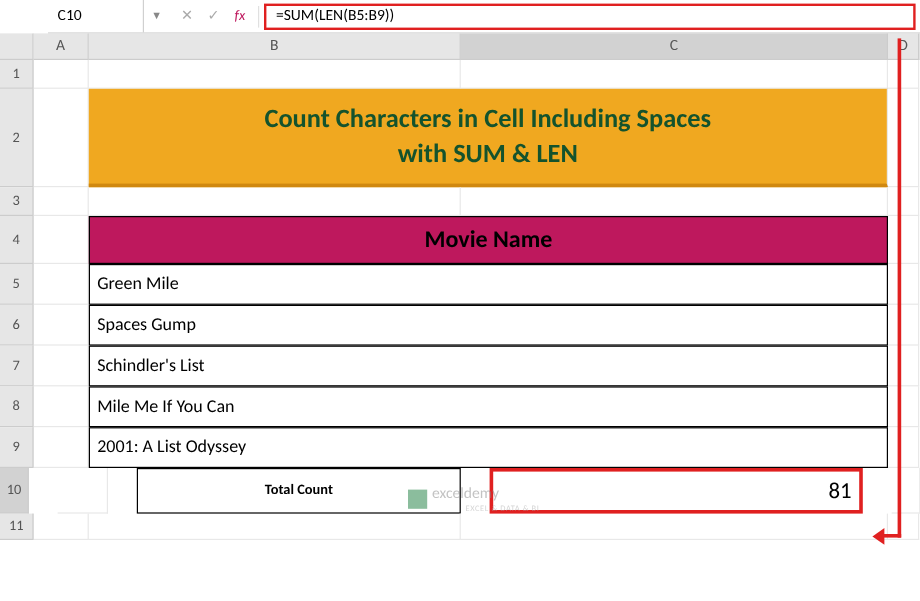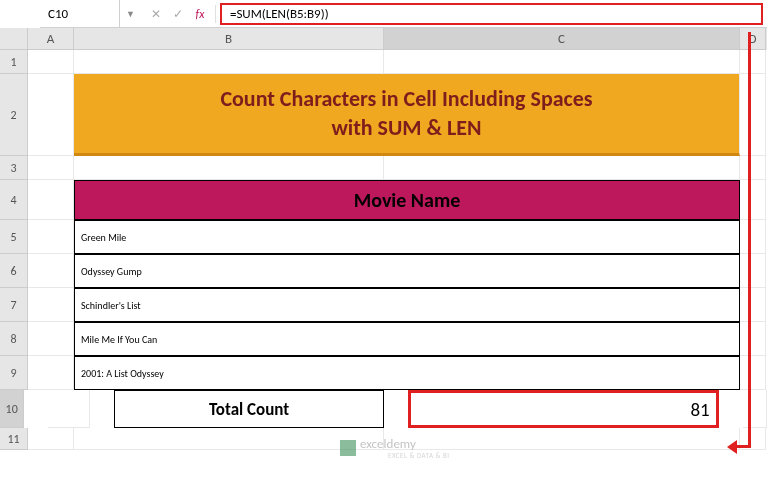--- a/index.html
+++ b/index.html
@@ -29,35 +29,35 @@
     .cell { border-right: 1px solid #e8e8e8; border-bottom: 1px solid #e8e8e8; padding: 0 6px; display: flex; align-items: center; font-size: 14px; }
     
     .r1 { height: 24px; }
     .r2 { height: 82px; }
     .r3 { height: 24px; }
     .r4 { height: 40px; }
     .r5, .r6, .r7, .r8, .r9 { height: 34px; }
     .r10 { height: 38px; gap: 24px; }
     .r11 { height: 22px; }
     
-    .title-banner { background: #f0a820; color: #7f1d1d; font-size: 22px; font-weight: bold; text-align: center; display: flex; flex-direction: column; justify-content: center; border-bottom: 3px solid #d08810; }
+    .title-banner { background: #f0a820; color: #14532d; font-size: 22px; font-weight: bold; text-align: center; display: flex; flex-direction: column; justify-content: center; border-bottom: 3px solid #d08810; }
     .title-banner div { line-height: 1.3; }
     
     .header-cell { background: #be185d; font-size: 20px; font-weight: bold; justify-content: center; border: 1.5px solid #000 !important; }
-    .data-cell { border: 1.5px solid #000 !important; font-size: 10px; }
-    .total-label { border: 1.5px solid #000 !important; font-weight: bold; font-size: 17px; justify-content: center; }
+    .data-cell { border: 1.5px solid #000 !important; font-size: 15px; }
+    .total-label { border: 1.5px solid #000 !important; font-weight: bold; font-size: 12px; justify-content: center; }
     .total-value { border: 3px solid #e02020 !important; font-size: 19px; justify-content: flex-end; }
     
     .merged-BC { width: 666px; }
     
     .red-arrow-v { position: absolute; right: 16px; top: 32px; width: 3px; height: 416px; background: #e02020; }
     .red-arrow-h { position: absolute; right: 16px; top: 445px; width: 18px; height: 3px; background: #e02020; }
     .red-arrow-head { position: absolute; right: 30px; top: 440px; width: 0; height: 0; border-top: 7px solid transparent; border-bottom: 7px solid transparent; border-right: 10px solid #e02020; }
     
-    .watermark { position: absolute; left: 340px; top: 436px; display: flex; align-items: center; gap: 4px; opacity: 0.5; pointer-events: none; }
+    .watermark { position: absolute; left: 340px; top: 404px; display: flex; align-items: center; gap: 4px; opacity: 0.5; pointer-events: none; }
     .wm-icon { width: 16px; height: 16px; background: #1a7e3e; }
     .wm-text { font-size: 13px; color: #888; }
     .wm-sub { font-size: 7px; color: #aaa; letter-spacing: 0.5px; margin-left: 28px; }
   </style>
 </head>
 <body>
 
 <div class="formula-bar">
   <div class="name-box">C10</div>
   <span class="name-dropdown">▼</span>
@@ -114,21 +114,21 @@
   <div class="row r5">
     <div class="row-h">5</div>
     <div class="cell col-A"></div>
     <div class="cell merged-BC data-cell">Green Mile</div>
     <div class="cell col-D"></div>
   </div>
 
   <div class="row r6">
     <div class="row-h">6</div>
     <div class="cell col-A"></div>
-    <div class="cell merged-BC data-cell">Odyssey Gump</div>
+    <div class="cell merged-BC data-cell">Spaces Gump</div>
     <div class="cell col-D"></div>
   </div>
 
   <div class="row r7">
     <div class="row-h">7</div>
     <div class="cell col-A"></div>
     <div class="cell merged-BC data-cell">Schindler's List</div>
     <div class="cell col-D"></div>
   </div>
 

